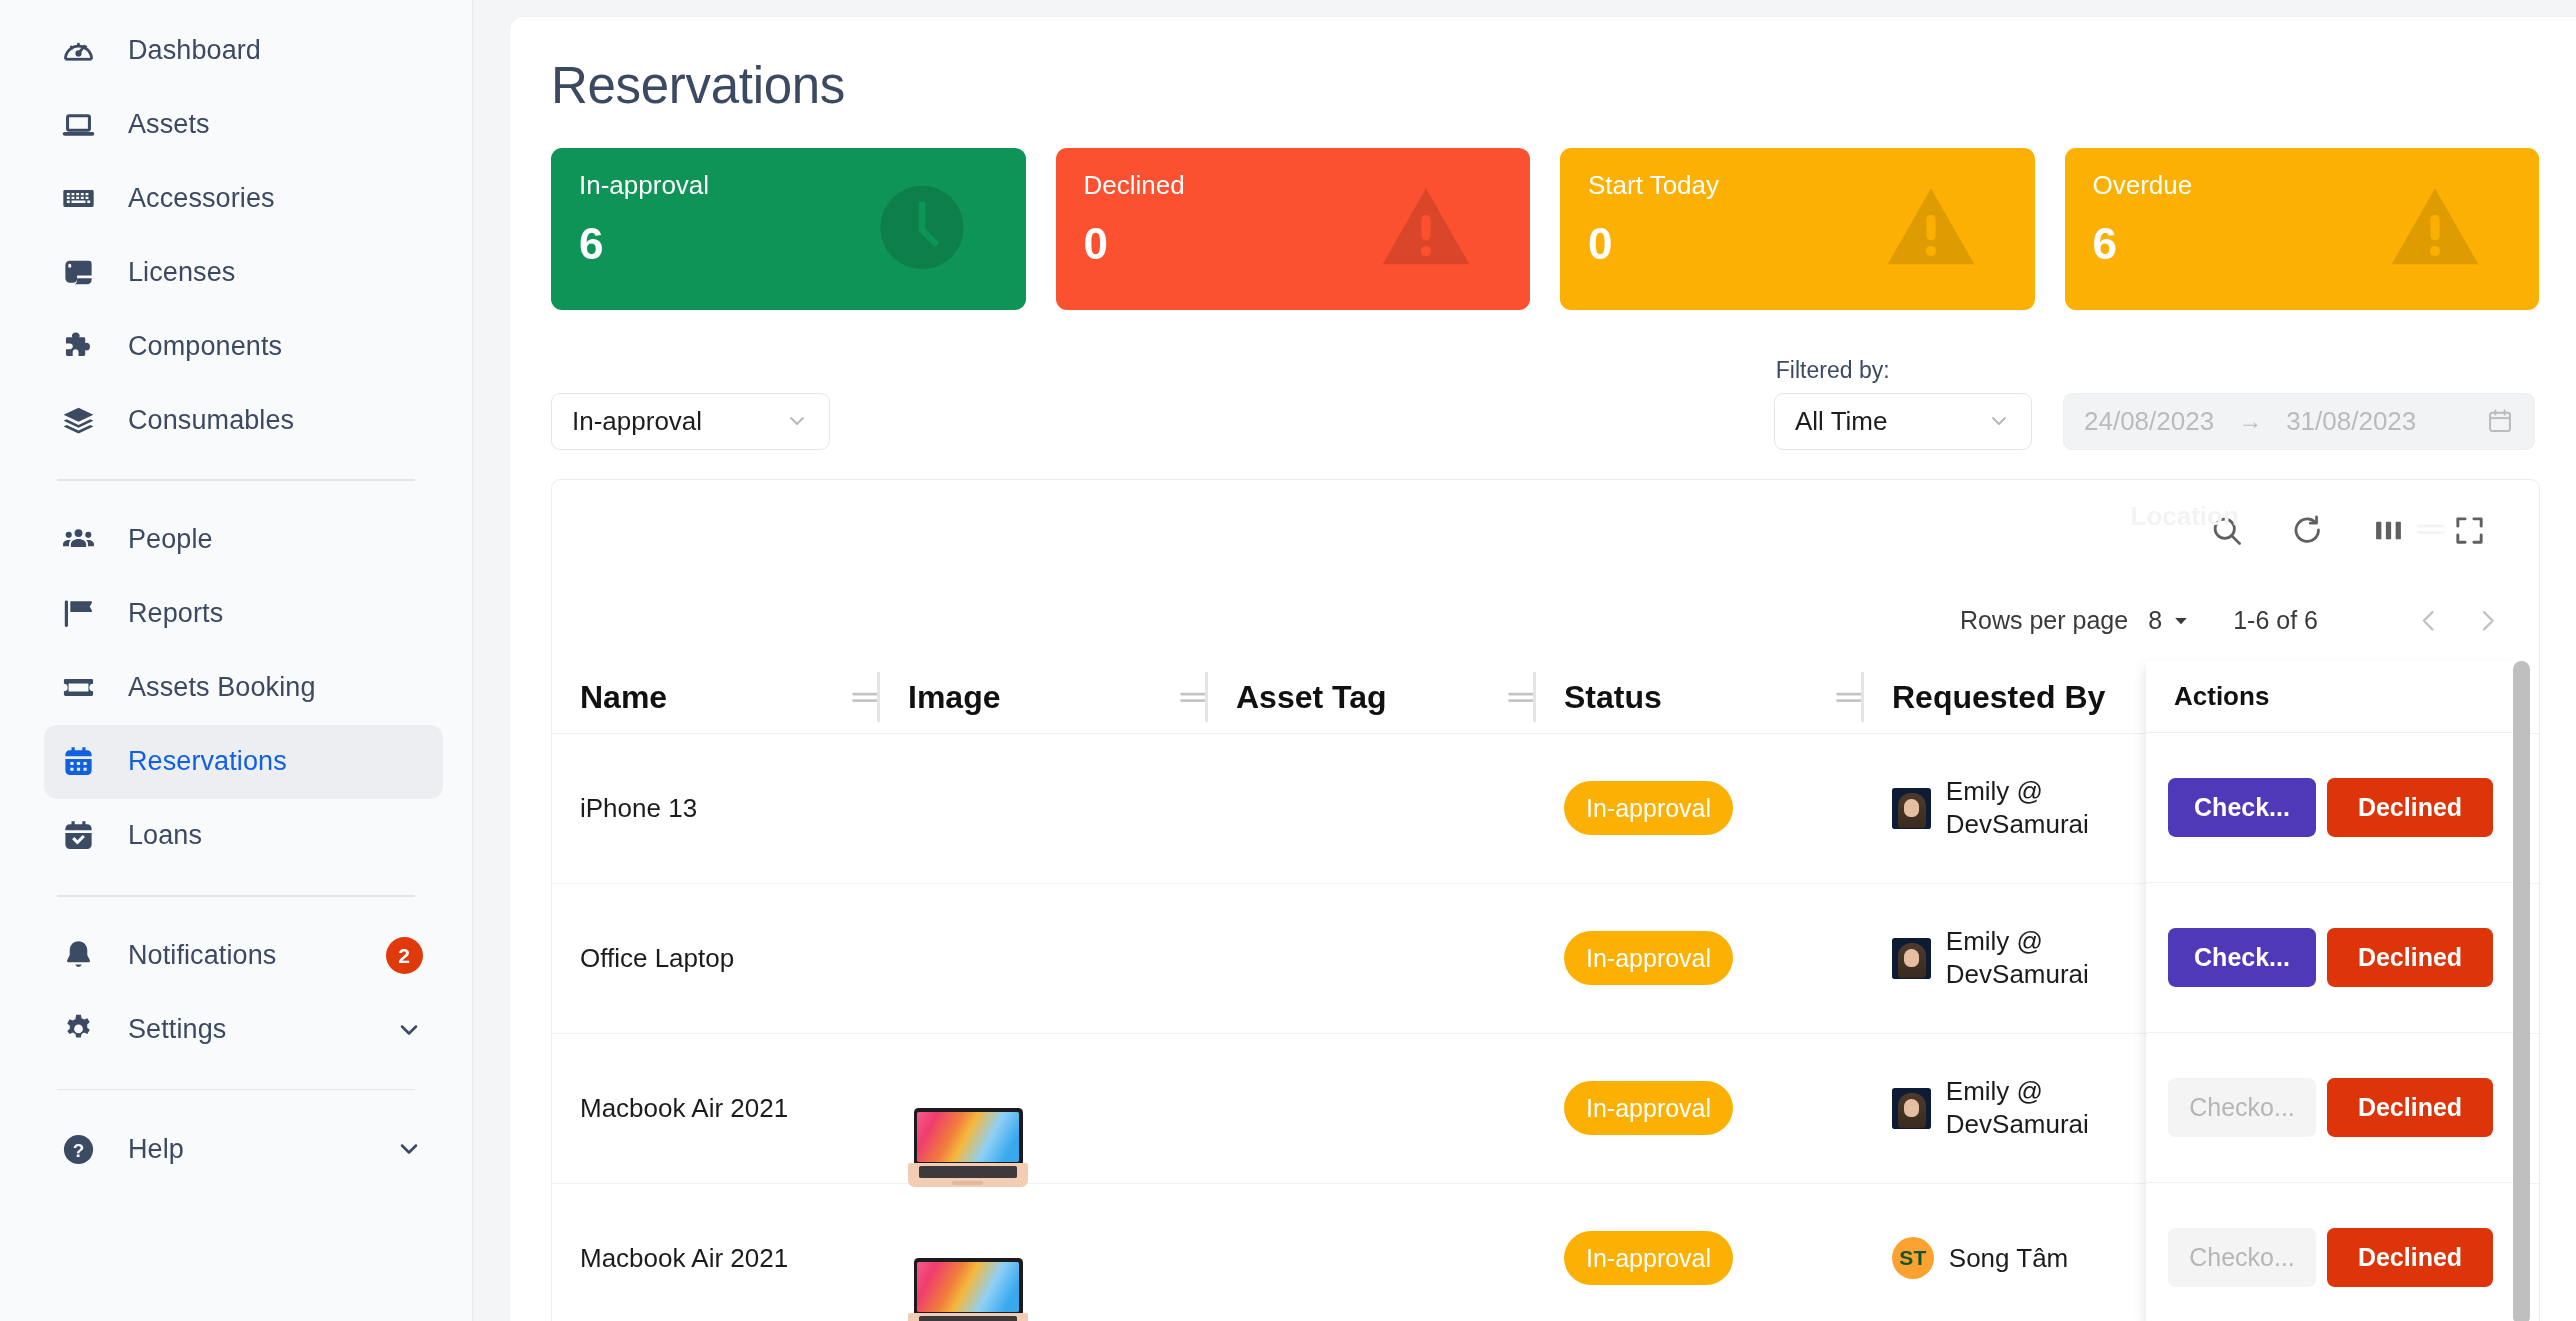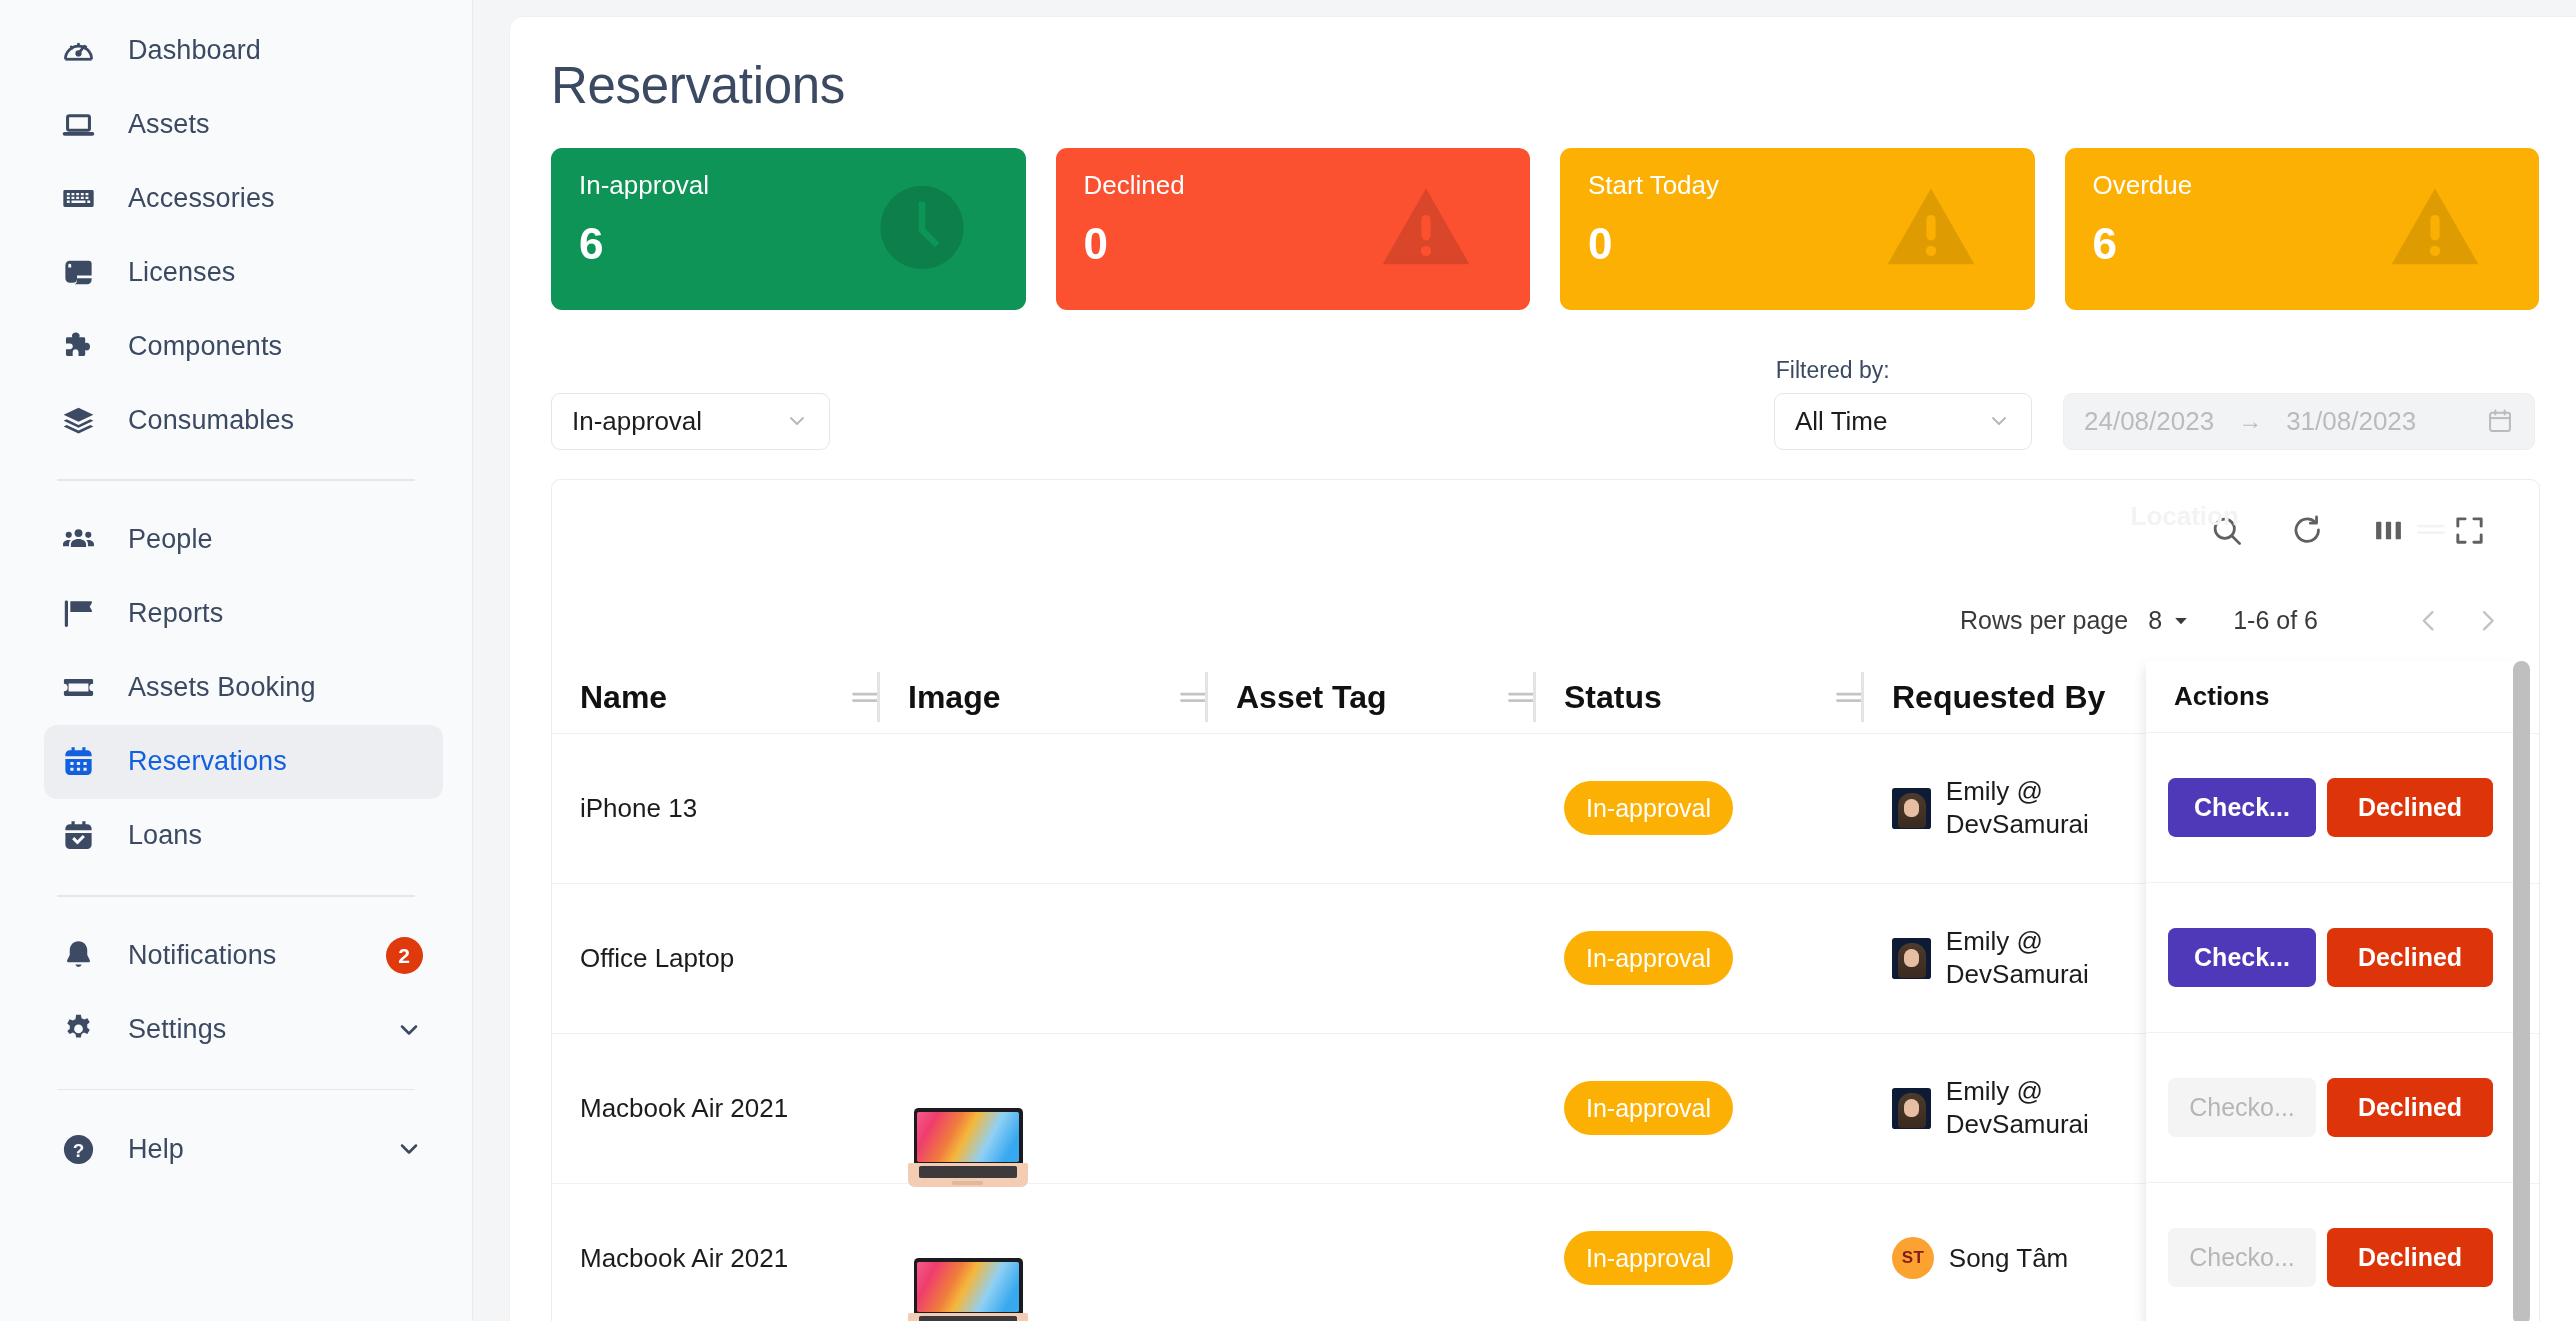--- a/index.html
+++ b/index.html
@@ -241,22 +241,22 @@
     border-radius: 13px 13px 3.7px 3.7px;
   }
   .avatar-img .face {
     position:absolute; left:12px; top:11px; width:14.8px; height:18.5px;
     background:#e6bfa3; border-radius: 7.4px 7.4px 6.5px 6.5px;
   }
   .avatar-init {
     width: 42px; height: 42px; flex: 0 0 42px;
     border-radius: 50%;
     background: #fba230;
-    color: #7f1d1d;
-    font-size: 17px; font-weight: 700;
+    color: #14532d;
+    font-size: 21px; font-weight: 700;
     display: flex; align-items: center; justify-content: center;
     letter-spacing: 0.3px;
   }
   .req-name { font-size: 26px; color: #1c1c1c; line-height: 1.28; max-width: 180px; }
   .laptop { width: 120px; height: 79px; position: relative; }
   .laptop .screen {
     position:absolute; left: 5.5px; top: 0; width: 109px; height: 57px;
     background: #1b1b1f;
     border-radius: 4.6px 4.6px 0 0;
     padding: 3.7px;

